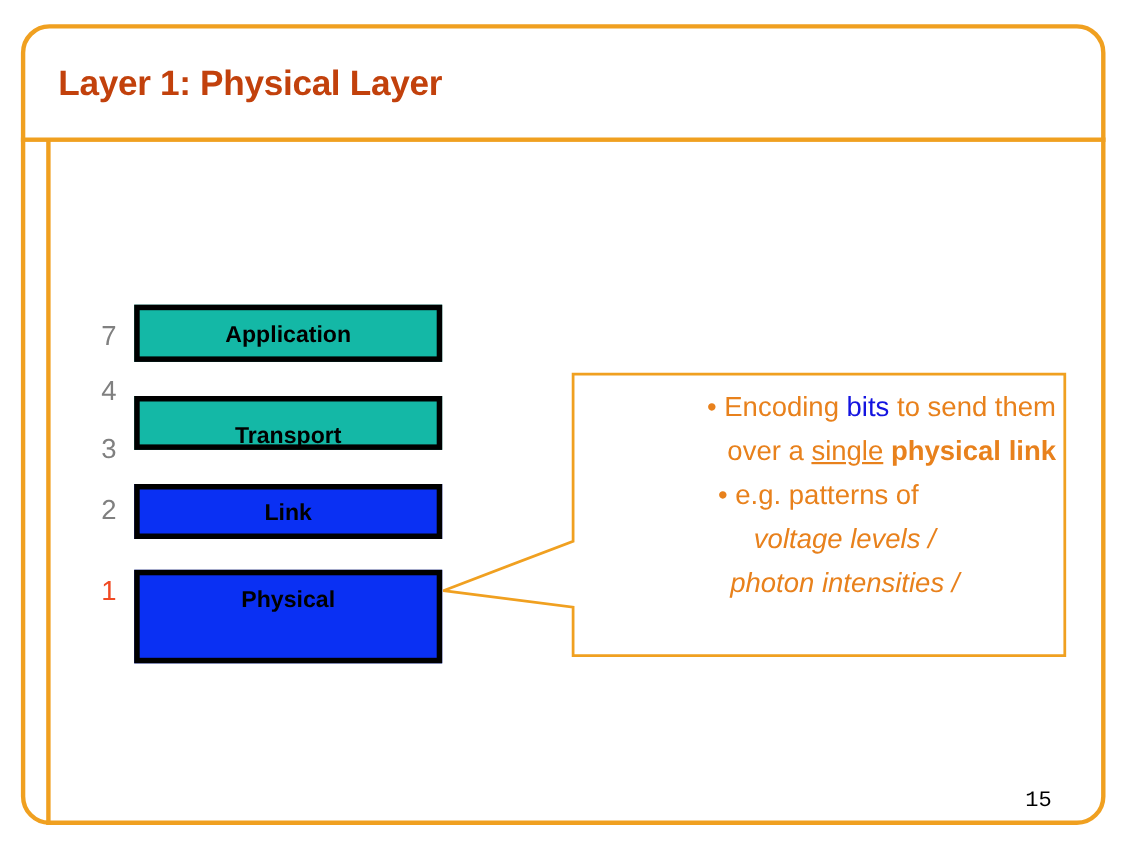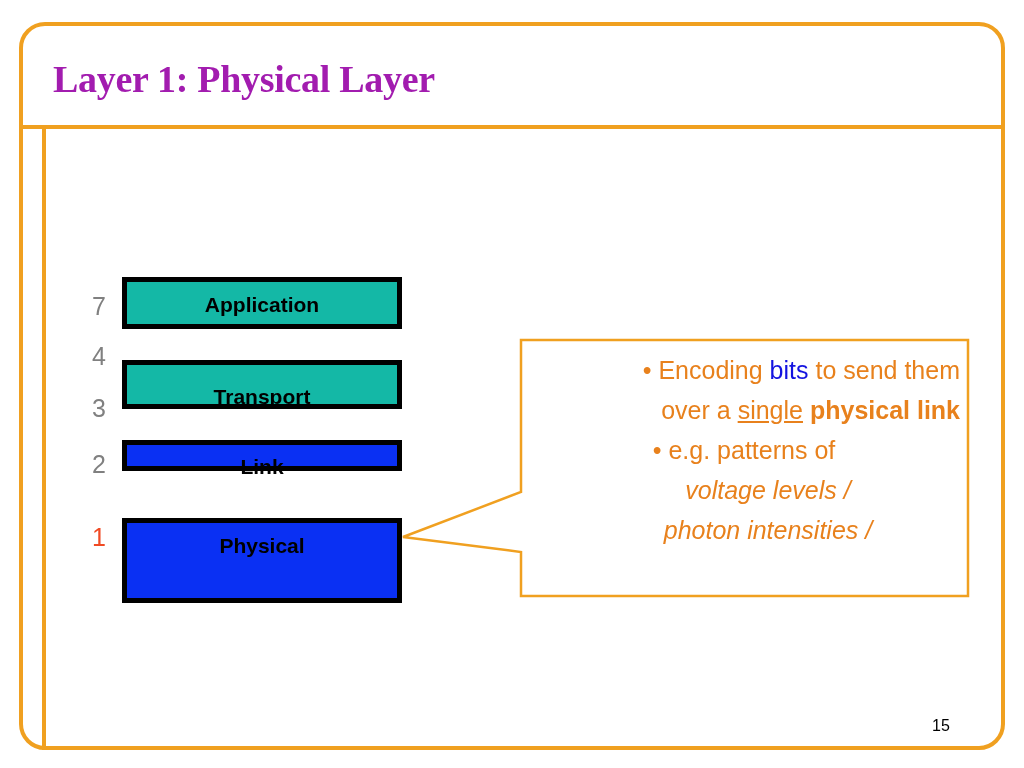--- a/index.html
+++ b/index.html
@@ -50,26 +50,26 @@
     width: 4px;
     height: 623px;
     background: #F0A020;
   }
 
   
   .slide-title {
     position: absolute;
     left: 53px;
     top: 57px;
-    font-size: 38px;
+    font-size: 32px;
     font-weight: bold;
-    color: #a21caf;
+    color: #c2410c;
     letter-spacing: -0.3px;
     white-space: nowrap;
-    font-family: Liberation Serif, serif;
+    font-family: Liberation Sans, sans-serif;
   }
 
   
   .stack {
     position: absolute;
     left: 0;
     top: 0;
   }
 
   .layer-box {
@@ -91,21 +91,21 @@
 
   .layer-box.peach { background: #14b8a6; }
   .layer-box.blue  { background: #0A30F3; }
 
   #box-application { top: 277px; height: 52px; }
   #box-application .layer-label { padding-top: 12px; }
 
   #box-transport { top: 360px; height: 49px; }
   #box-transport .layer-label { padding-top: 21px; }
 
-  #box-link { top: 440px; height: 31px; }
+  #box-link { top: 440px; height: 50px; }
   #box-link .layer-label { padding-top: 11px; }
 
   #box-physical { top: 518px; height: 85px; }
   #box-physical .layer-label { padding-top: 12px; text-align: center; }
 
   .layer-number {
     position: absolute;
     left: 92px;
     width: 22px;
     text-align: left;
@@ -161,22 +161,22 @@
   .bullet-dot { color: #E8811C; }
   .kw-blue { color: #1414E0; }
   .kw-underline { text-decoration: underline; }
   .kw-bold { font-weight: bold; }
 
   
   .page-number {
     position: absolute;
     left: 932px;
     top: 717px;
-    font-family: Liberation Sans, sans-serif;
-    font-size: 16px;
+    font-family: Liberation Mono, monospace;
+    font-size: 20px;
     color: #000000;
   }
 </style>
 </head>
 <body>
 
 <div id="slide">
 
   <div class="frame-outer"></div>
   <div class="frame-divider"></div>

